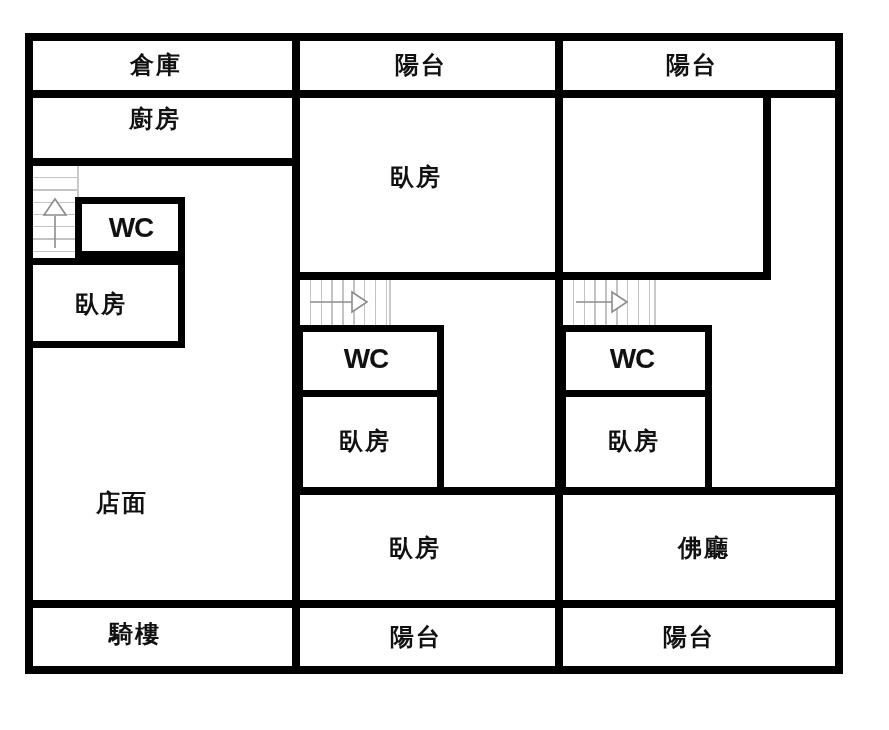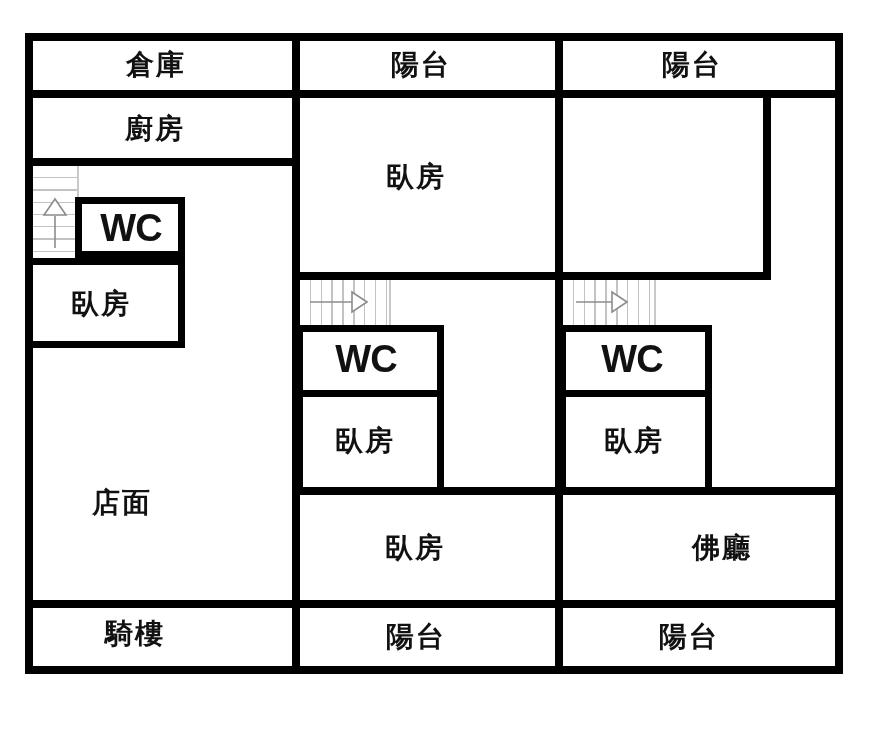--- a/index.html
+++ b/index.html
@@ -30,28 +30,28 @@
   .stair-treads-v{ 
     background:repeating-linear-gradient(to right,#ffffff 0px,#ffffff 9.6px,#c3c3c3 9.6px,#c3c3c3 10.9px);
     border-right:2px solid #c9c9c9;
   }
   .arrow-svg{position:absolute;overflow:visible;}
   
   .room-label{
     position:absolute;
     transform:translate(-50%,-50%);
     color:#111;
-    font-size:28px;
+    font-size:24px;
     font-weight:600;
     letter-spacing:2px;
     white-space:nowrap;
     line-height:1;
   }
   .wc-label{
-    font-size:38px;
+    font-size:28px;
     letter-spacing:-1px;
     font-weight:600;
   }
 </style>
 </head>
 <body>
 
 <div class="page">
 
   <div class="plan-outline"></div>
@@ -88,32 +88,32 @@
   <div class="roombox" style="left:75px;top:197px;width:110px;height:61px;"></div>
   <div class="roombox" style="left:33px;top:258px;width:152px;height:90px;border-left:none;"></div>
 
   <div class="roombox" style="left:296px;top:325px;width:148px;height:72px;"></div>
   <div class="roombox" style="left:296px;top:390px;width:148px;height:104px;"></div>
 
   <div class="roombox" style="left:559px;top:325px;width:153px;height:72px;"></div>
   <div class="roombox" style="left:559px;top:390px;width:153px;height:104px;"></div>
 
   <div class="room-label" style="left:156px;top:65px;">倉庫</div>
-  <div class="room-label" style="left:155px;top:129px;">廚房</div>
+  <div class="room-label" style="left:155px;top:119px;">廚房</div>
   <div class="room-label wc-label" style="left:131px;top:228px;">WC</div>
   <div class="room-label" style="left:101px;top:304px;">臥房</div>
   <div class="room-label" style="left:122px;top:503px;">店面</div>
   <div class="room-label" style="left:135px;top:634px;">騎樓</div>
 
   <div class="room-label" style="left:421px;top:65px;">陽台</div>
   <div class="room-label" style="left:416px;top:177px;">臥房</div>
   <div class="room-label wc-label" style="left:366px;top:359px;">WC</div>
   <div class="room-label" style="left:365px;top:441px;">臥房</div>
   <div class="room-label" style="left:415px;top:548px;">臥房</div>
   <div class="room-label" style="left:416px;top:637px;">陽台</div>
 
   <div class="room-label" style="left:692px;top:65px;">陽台</div>
   <div class="room-label wc-label" style="left:632px;top:359px;">WC</div>
   <div class="room-label" style="left:634px;top:441px;">臥房</div>
-  <div class="room-label" style="left:722px;top:548px;">佛廳</div>
+  <div class="room-label" style="left:704px;top:548px;">佛廳</div>
   <div class="room-label" style="left:689px;top:637px;">陽台</div>
 
 </div>
 
 </body></html>

